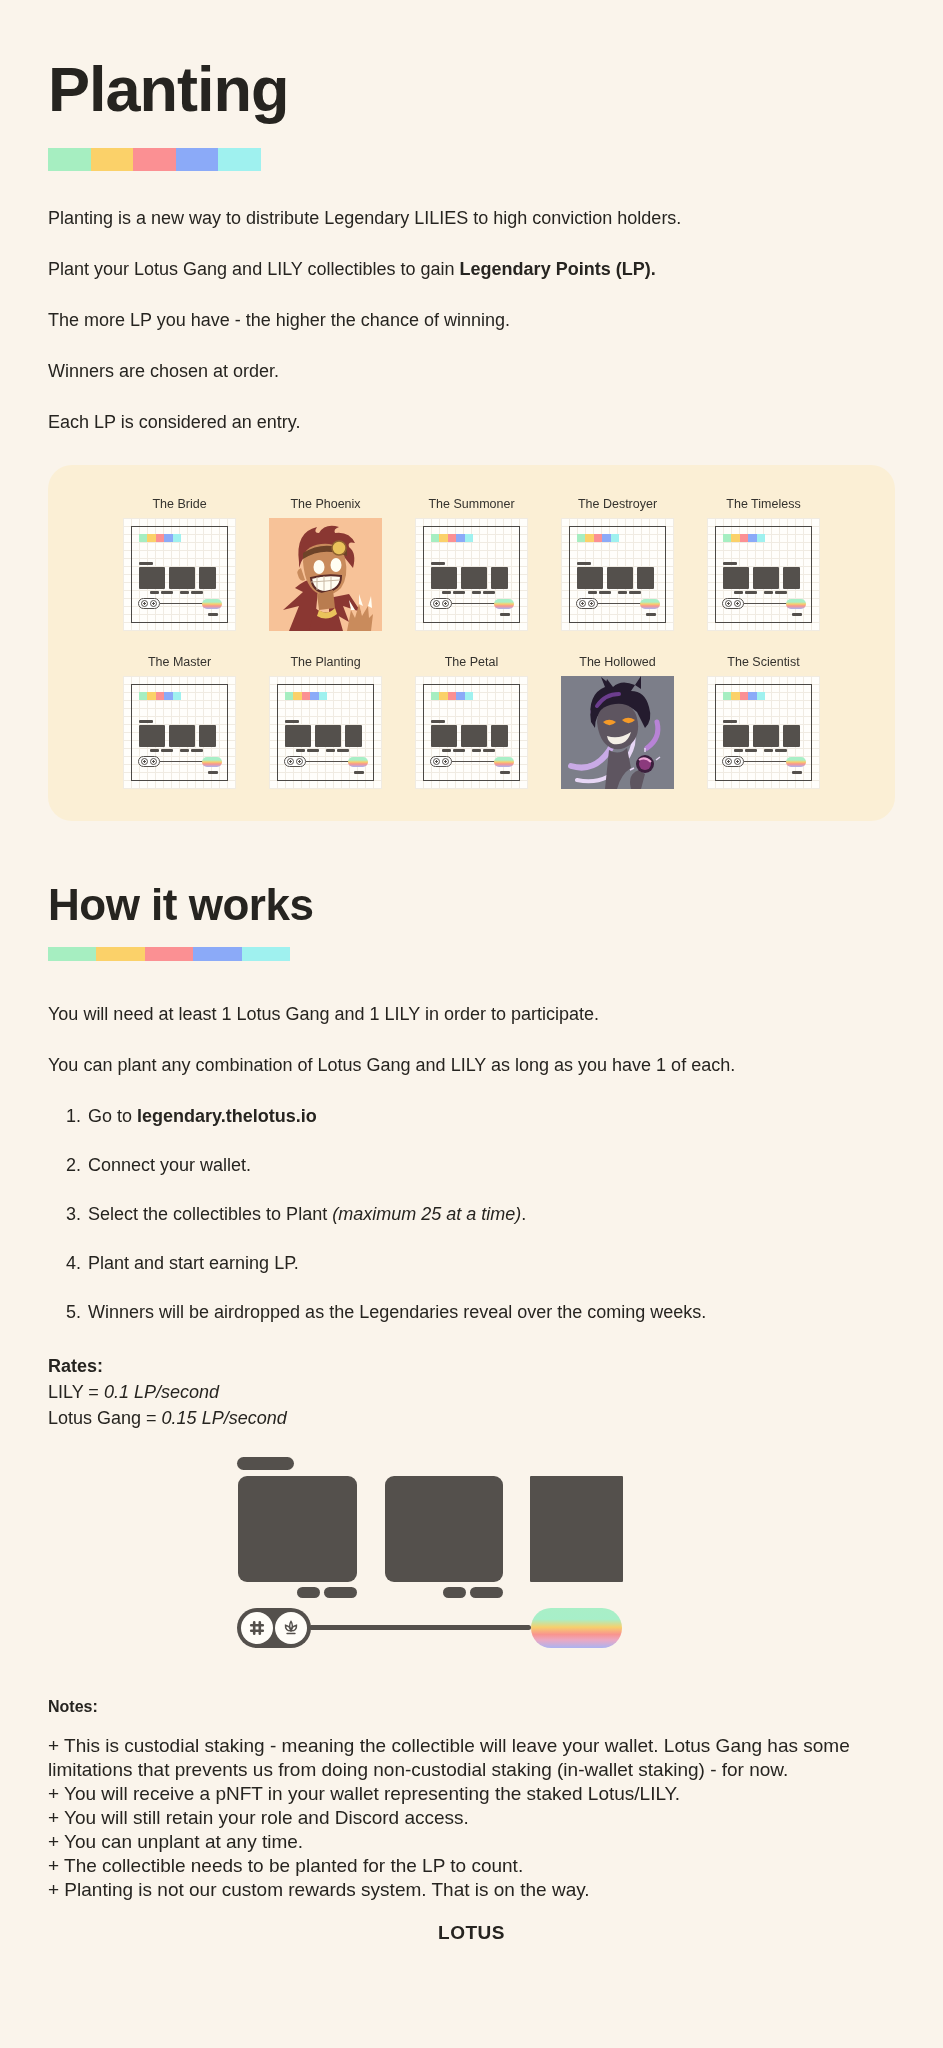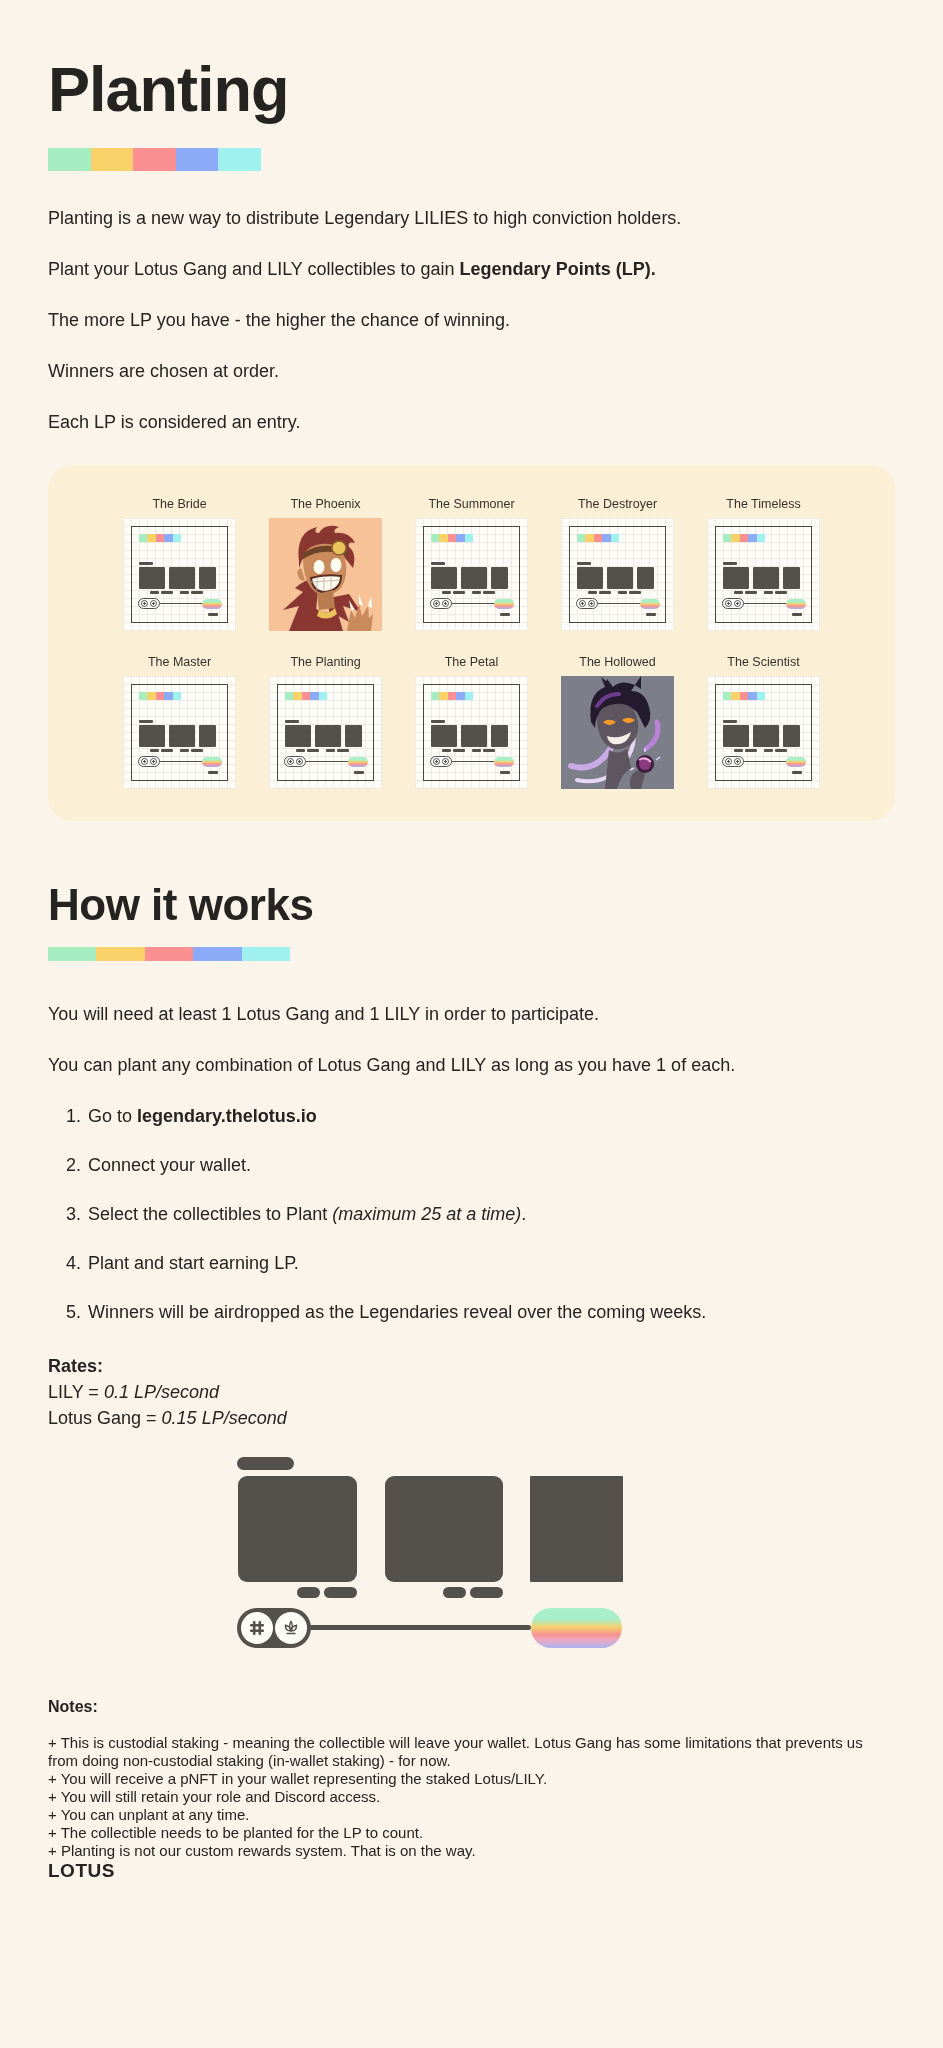--- a/index.html
+++ b/index.html
@@ -94,24 +94,24 @@
   .il-switch{position:absolute; left:49px; top:151px; width:74px; height:40px; border-radius:20px;
     background:var(--slate); display:flex; align-items:center; padding:0 4px; gap:2px;}
   .il-knob{width:32px; height:32px; border-radius:50%; background:#FFFDF8; display:flex; align-items:center; justify-content:center;}
   .il-line{left:121px; top:168px; width:222px; height:5px; border-radius:2.5px;}
   .il-pill{position:absolute; left:343px; top:151px; width:91px; height:40px; border-radius:20px;
     background:linear-gradient(180deg,#A9EFC7 0%,#A7EFC9 28%,#F7D06C 48%,#F9948E 66%,#EBA8C2 80%,#ABB3F1 100%);}
 
   
   .notes-heading{font-size:16px; line-height:22px; font-weight:700; margin-top:48px;}
   .notes-list{margin-top:16px;}
-  .note-line{font-size:15px; line-height:18px;}
-
-  
-  .footer{margin-top:0; text-align:left;}
+  .note-line{font-size:19px; line-height:24px;}
+
+  
+  .footer{margin-top:20px; text-align:center;}
   .logo{font-size:19px; line-height:22px; font-weight:700; letter-spacing:0.5px;}
 </style>
 </head>
 <body>
 
 <div class="page">
 
   <h1 class="title">Planting</h1>
   <div class="rainbow-bar">
       <span class="rb-seg" style="background: rgb(166, 238, 193);"></span>

